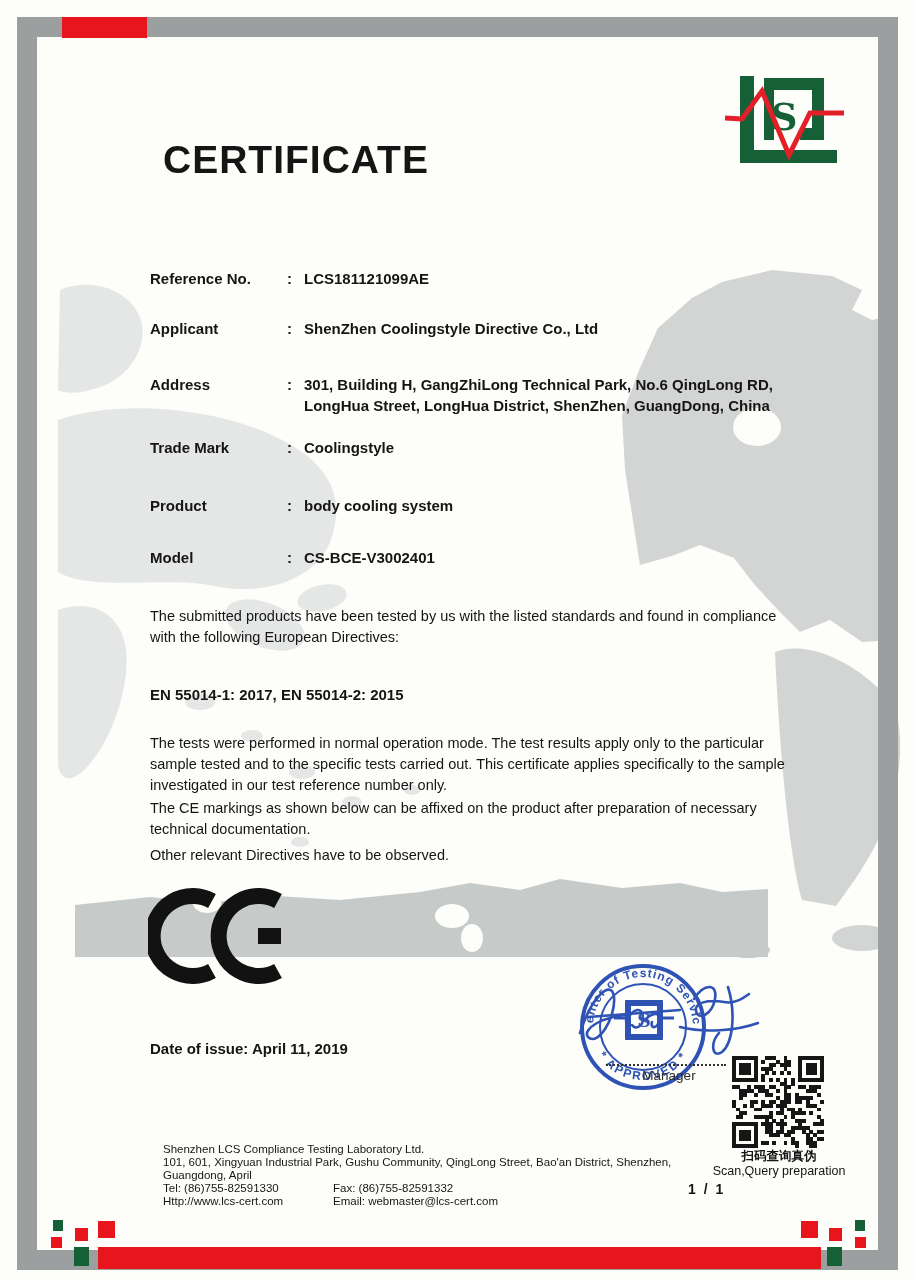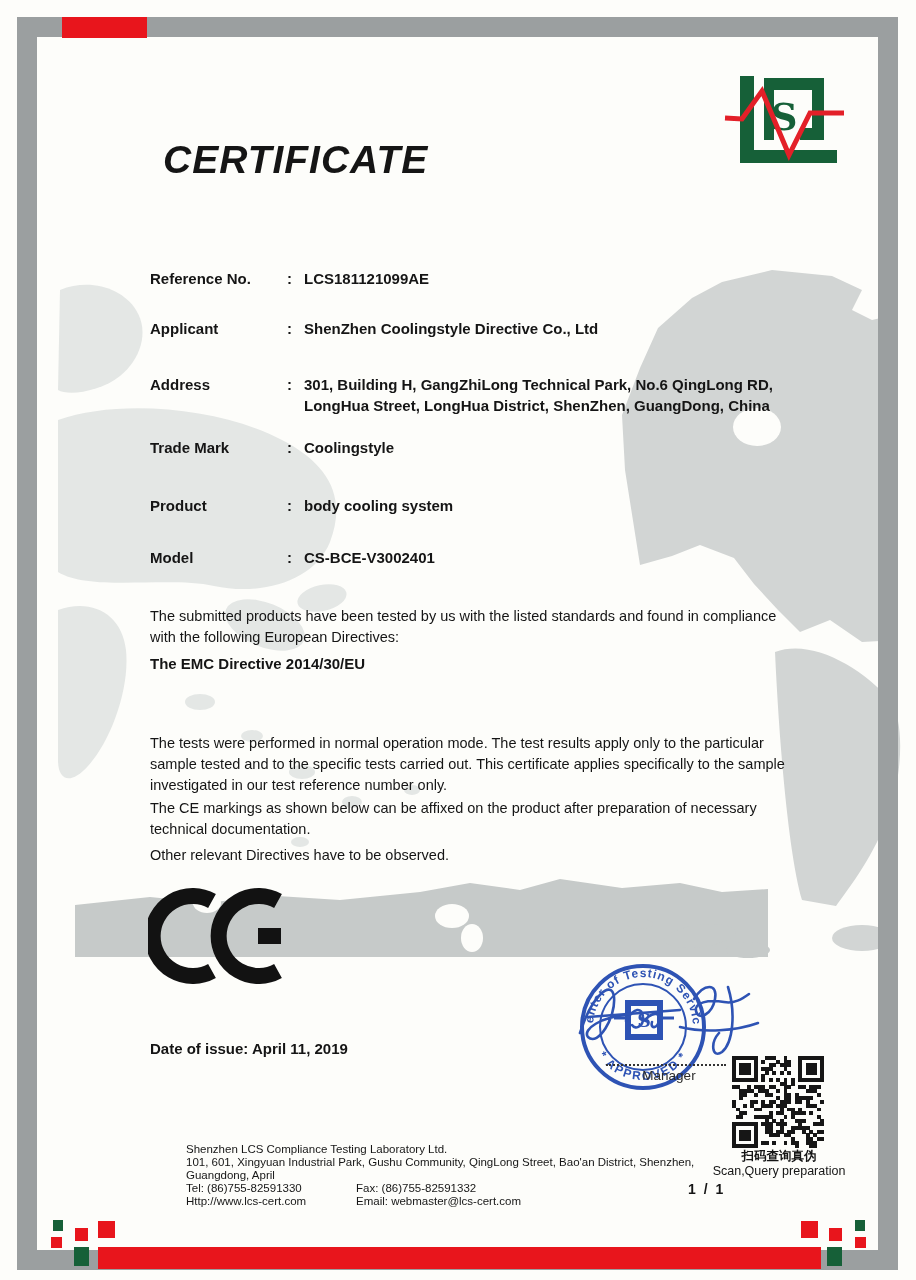--- a/index.html
+++ b/index.html
@@ -8,21 +8,21 @@
   
   .frame{position:absolute;left:17px;top:17px;width:881px;height:1253px;
          border:20px solid #9b9fa0;box-sizing:border-box;z-index:2;background:transparent;}
   .dec{position:absolute;z-index:3;}
   .red{background:#e8151c;}
   .green{background:#166038;}
   
   .map{position:absolute;left:0;top:0;z-index:1;}
   
   .title{position:absolute;left:163px;top:138px;font-size:39px;font-weight:bold;
-         letter-spacing:1px;z-index:4;font-style:italic;}
+         letter-spacing:1px;z-index:4;}
   .subtitle{position:absolute;left:164px;top:184px;font-size:25px;font-weight:bold;z-index:4;}
   .logo{position:absolute;left:712px;top:68px;z-index:4;}
   
   .fld{position:absolute;z-index:4;font-size:15px;font-weight:bold;line-height:21px;}
   .fld .lbl{position:absolute;left:150px;width:135px;}
   .fld .sep{position:absolute;left:287px;}
   .fld .val{position:absolute;left:304px;width:490px;}
   
   .stmt{position:absolute;left:150px;width:656px;font-size:14.5px;line-height:21px;z-index:4;}
   .bold{font-weight:bold;font-size:15px;}
@@ -36,21 +36,21 @@
   .manager{position:absolute;left:614px;top:1068px;width:110px;text-align:center;
            font-size:13.5px;color:#2b2b2b;z-index:6;}
   
   .qr{position:absolute;left:732px;top:1056px;width:92px;height:92px;z-index:7;}
   .qr .mod{position:absolute;background:#161616;}
   .qr-zh{position:absolute;left:718px;top:1148px;width:122px;text-align:center;
          font-size:12.5px;font-weight:bold;z-index:7;}
   .qr-en{position:absolute;left:700px;top:1164px;width:158px;text-align:center;
          font-size:12.5px;z-index:7;}
   
-  .foot{position:absolute;font-size:11.5px;line-height:13px;color:#161616;z-index:4;margin-left:23px;}
+  .foot{position:absolute;font-size:11.5px;line-height:13px;color:#161616;z-index:4;}
   .page-num{position:absolute;left:688px;top:1181px;font-size:14px;font-weight:bold;
             letter-spacing:2px;z-index:4;}
 </style>
 </head>
 <body>
 
 <div class="page">
 
   <svg class="map" width="916" height="1280" viewBox="0 0 916 1280">
     <g fill="#e4e7e5">
@@ -141,21 +141,21 @@
     <span class="sep">:</span>
     <span class="val">body cooling system</span>
   </div>
   <div class="fld" style="top:547px;">
     <span class="lbl">Model</span>
     <span class="sep">:</span>
     <span class="val">CS-BCE-V3002401</span>
   </div>
 
   <div class="stmt" style="top:606px;">The submitted products have been tested by us with the listed standards and found in compliance with the following European Directives:</div>
-  <div class="stmt bold" style="top:653px;">The EMC Directive 2014/30/EU</div>
+  <div class="stmt bold" style="top:684px;">EN 55014-1: 2017, EN 55014-2: 2015</div>
   <div class="stmt" style="top:733px;">The tests were performed in normal operation mode. The test results apply only to the particular sample tested and to the specific tests carried out. This certificate applies specifically to the sample investigated in our test reference number only.</div>
   <div class="stmt" style="top:845px;">Other relevant Directives have to be observed.</div>
   <div class="stmt" style="top:798px;">The CE markings as shown below can be affixed on the product after preparation of necessary technical documentation.</div>
 
   <svg class="ce" width="160" height="104" viewBox="0 0 160 104">
     <g fill="none" stroke="#121212" stroke-width="16">
       <path d="M 64 17 A 40 40 0 1 0 64 87"></path>
       <path d="M 130 17 A 40 40 0 1 0 130 87"></path>
       <path d="M 110 52 L 133 52"></path>
     </g>

